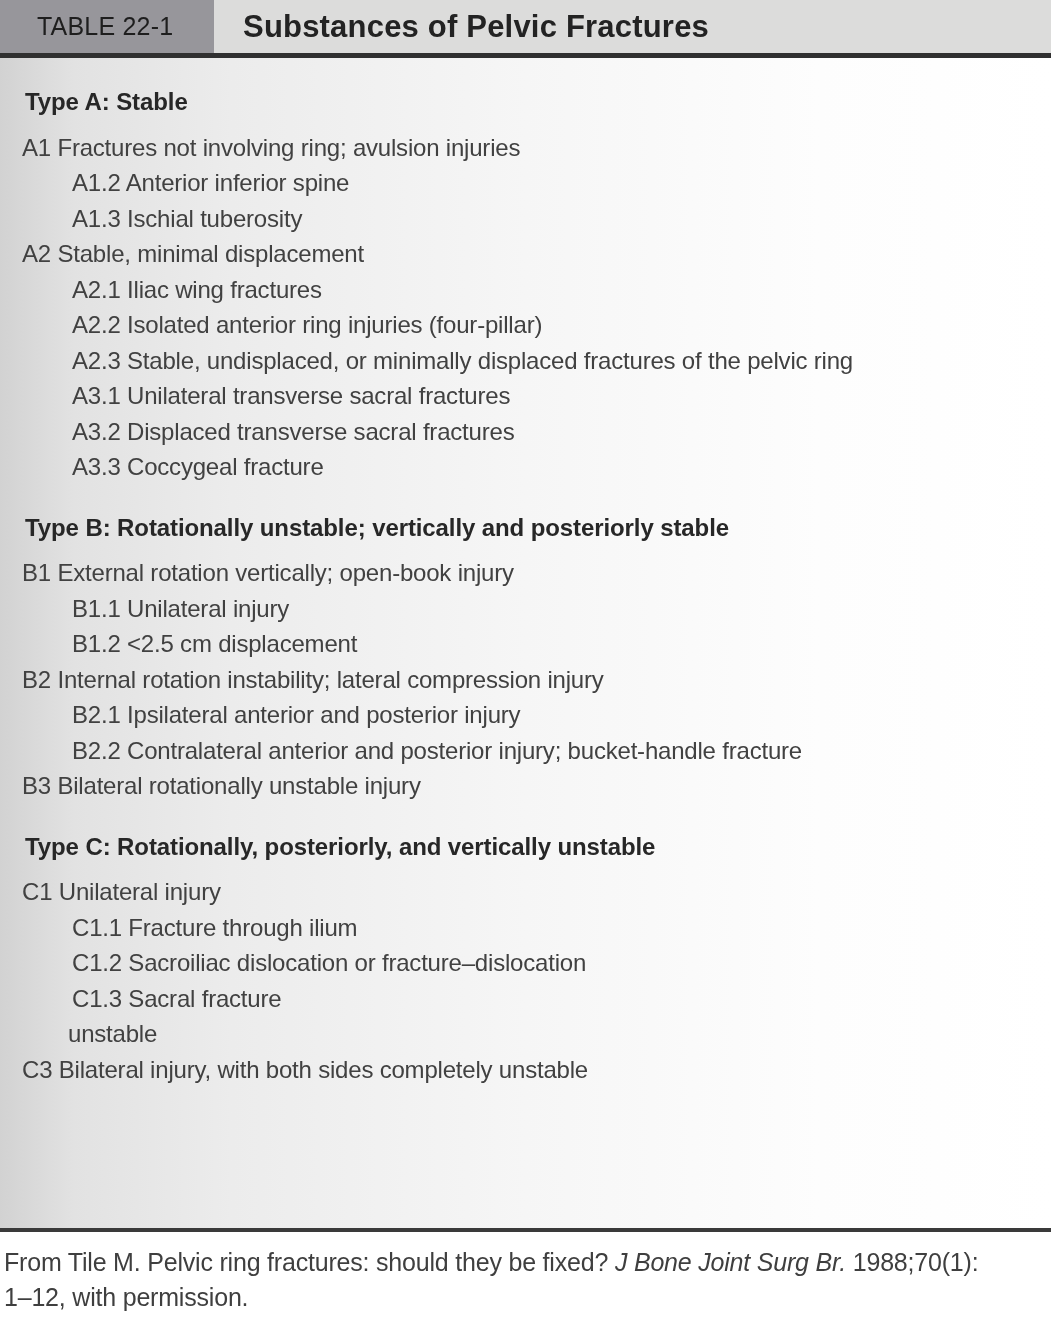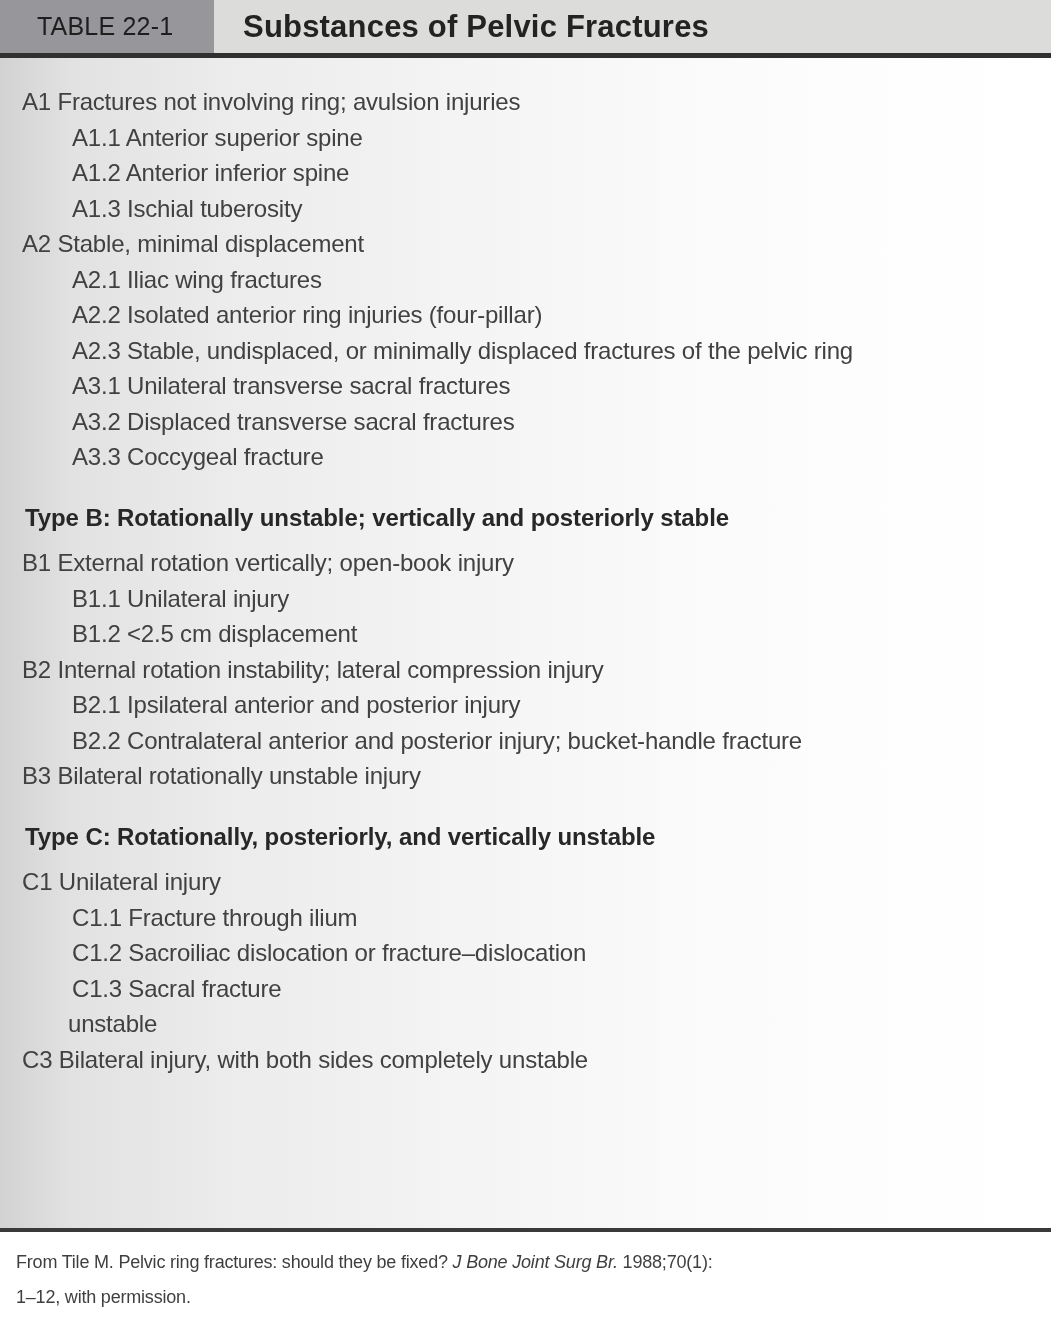--- a/index.html
+++ b/index.html
@@ -43,42 +43,42 @@
     margin:0 0 10px 3px; letter-spacing:-0.1px;
   }
   .item { }
   .lvl1 { padding-left:46px; text-indent:-46px; }
   .lvl2 { padding-left:50px; }
   .jline { padding-left:46px; text-indent:-46px; text-align:justify; text-align-last:justify; }
   .cont  { padding-left:46px; }
   
   .footer {
     flex:0 0 auto; background:#ffffff;
-    padding:13px 8px 10px 16px;
-    font-size:18px; line-height:35px; color:#3f3f3f;
+    padding:13px 8px 10px 4px;
+    font-size:25px; line-height:35px; color:#3f3f3f;
   }
   .fline { white-space:nowrap; }
   .it { font-style:italic; }
 </style>
 </head>
 <body>
 
 <div class="page">
 
   <div class="hdr">
     <div class="hdr-label">TABLE 22-1</div>
     <div class="hdr-title">Substances of Pelvic Fractures</div>
   </div>
   <div class="rule"></div>
 
   <div class="tbody">
 
     <div class="section">
+      <div class="section-heading">Type A: Stable</div>
       <div class="item lvl1">A1 Fractures not involving ring; avulsion injuries</div>
-      <div class="item lvl2">A1.1 Anterior superior spine</div>
       <div class="item lvl2">A1.2 Anterior inferior spine</div>
       <div class="item lvl2">A1.3 Ischial tuberosity</div>
       <div class="item lvl1">A2 Stable, minimal displacement</div>
       <div class="item lvl2">A2.1 Iliac wing fractures</div>
       <div class="item lvl2">A2.2 Isolated anterior ring injuries (four-pillar)</div>
       <div class="item lvl2">A2.3 Stable, undisplaced, or minimally displaced fractures of the pelvic ring</div>
       <div class="item lvl2">A3.1 Unilateral transverse sacral fractures</div>
       <div class="item lvl2">A3.2 Displaced transverse sacral fractures</div>
       <div class="item lvl2">A3.3 Coccygeal fracture</div>
     </div>

